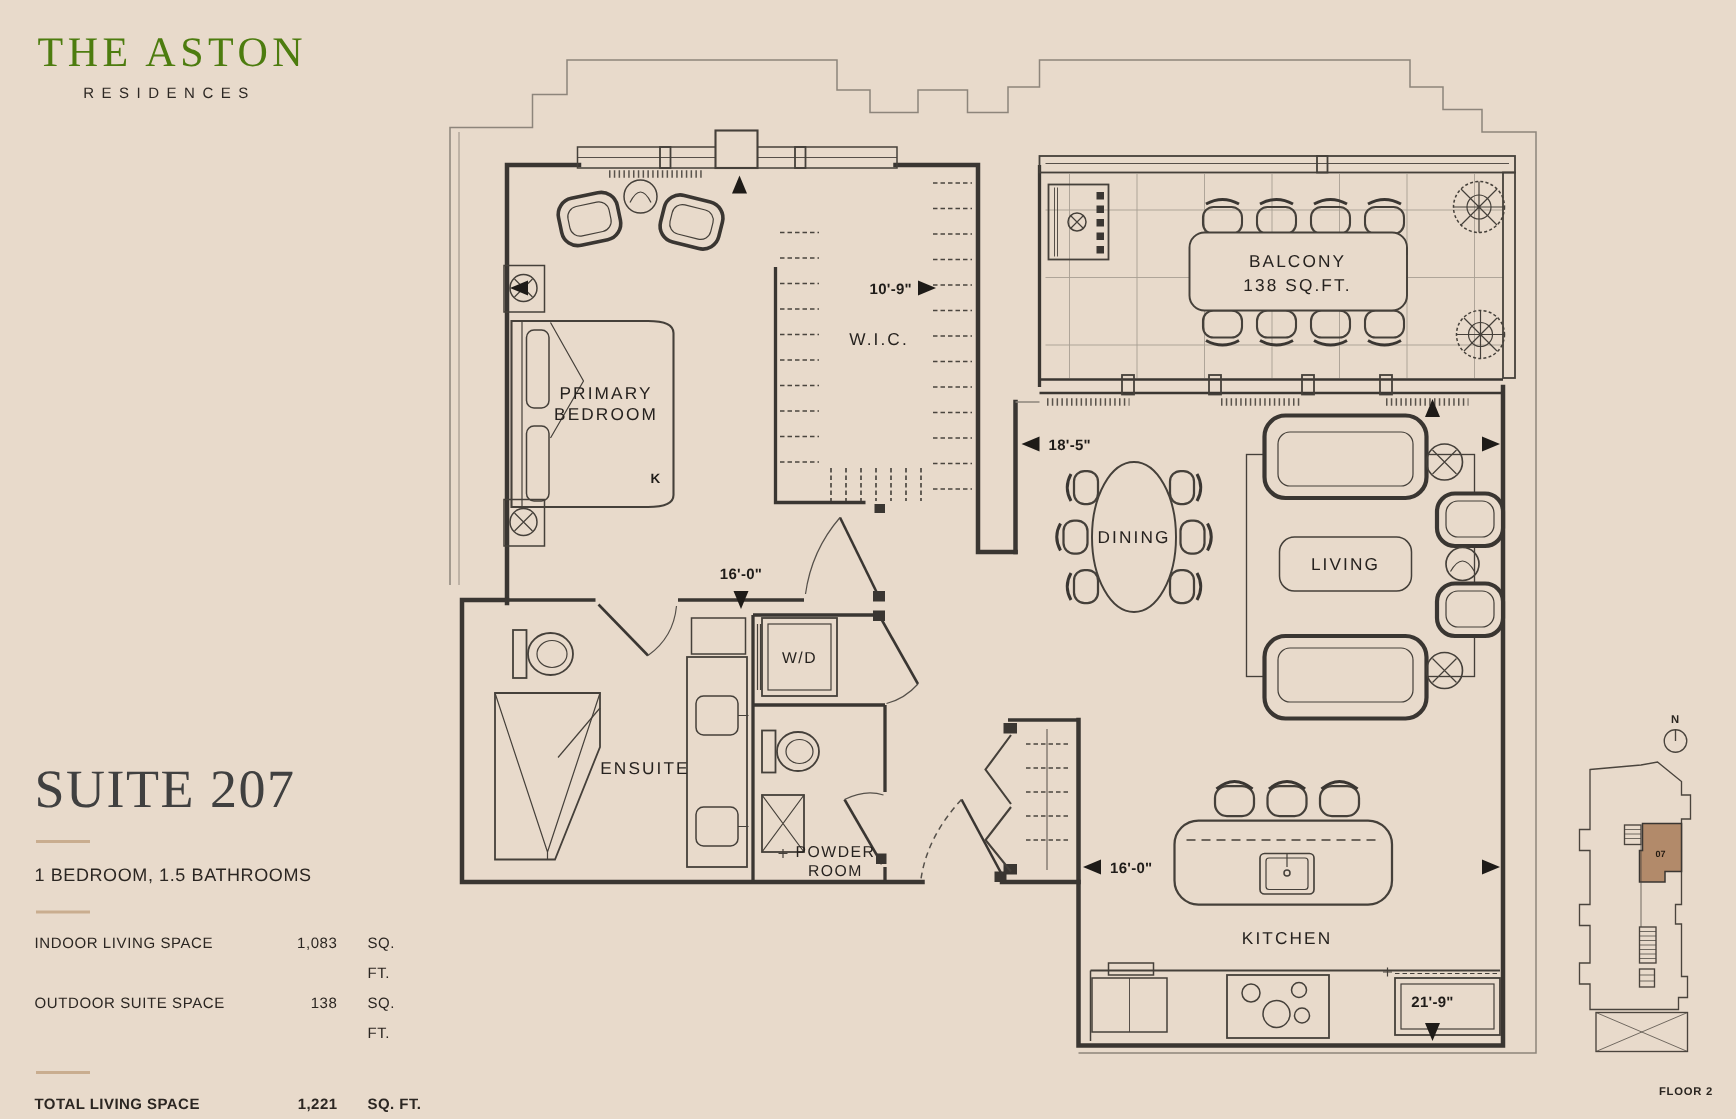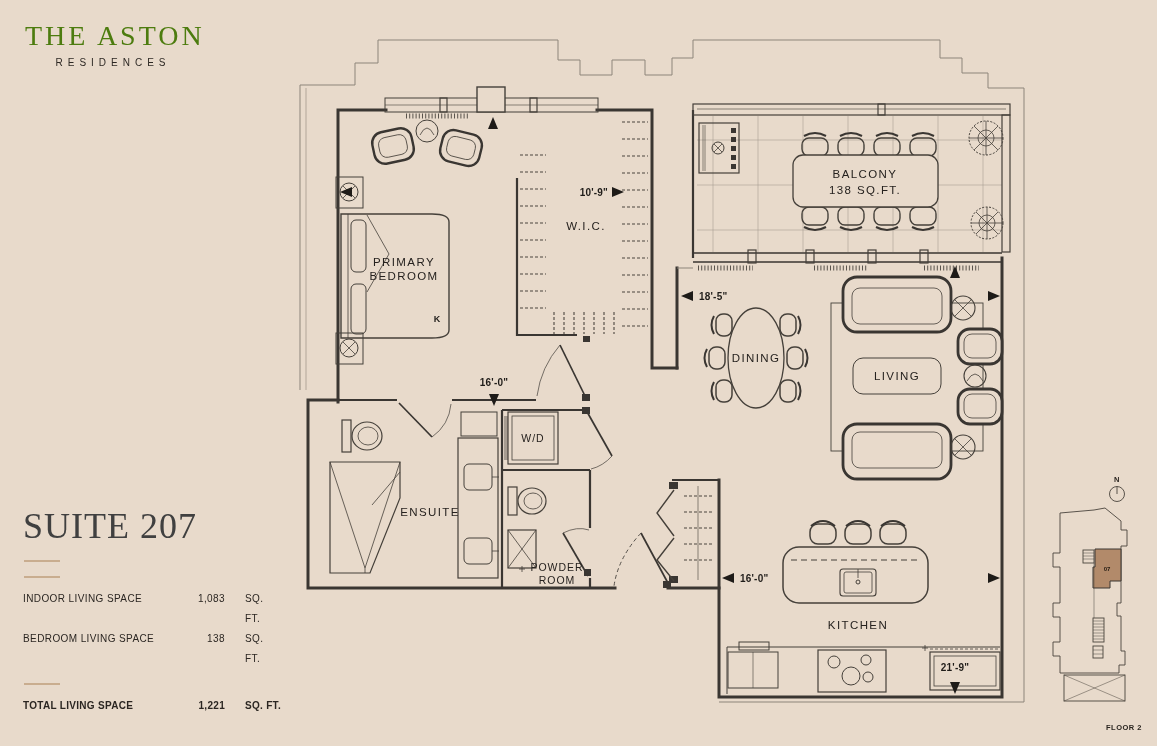--- a/index.html
+++ b/index.html
@@ -60,28 +60,29 @@
 <body>
 
 <div class="logo">
   <div class="logo-title">THE ASTON</div>
   <div class="logo-sub">RESIDENCES</div>
 </div>
 
 <div class="suite">
   <div class="suite-title">SUITE 207</div>
   <hr class="rule">
+  <div class="feature">1 BEDROOM, 1.5 BATHROOMS</div>
   <hr class="rule">
   <div class="spec-row">
     <span>INDOOR LIVING SPACE</span>
     <span class="spec-value">1,083</span>
     <span class="spec-unit">SQ. FT.</span>
   </div>
   <div class="spec-row">
-    <span>BEDROOM LIVING SPACE</span>
+    <span>OUTDOOR SUITE SPACE</span>
     <span class="spec-value">138</span>
     <span class="spec-unit">SQ. FT.</span>
   </div>
   <hr class="rule">
   <div class="total">
     <div class="spec-row">
       <span>TOTAL LIVING SPACE</span>
       <span class="spec-value">1,221</span>
       <span class="spec-unit">SQ. FT.</span>
     </div>

